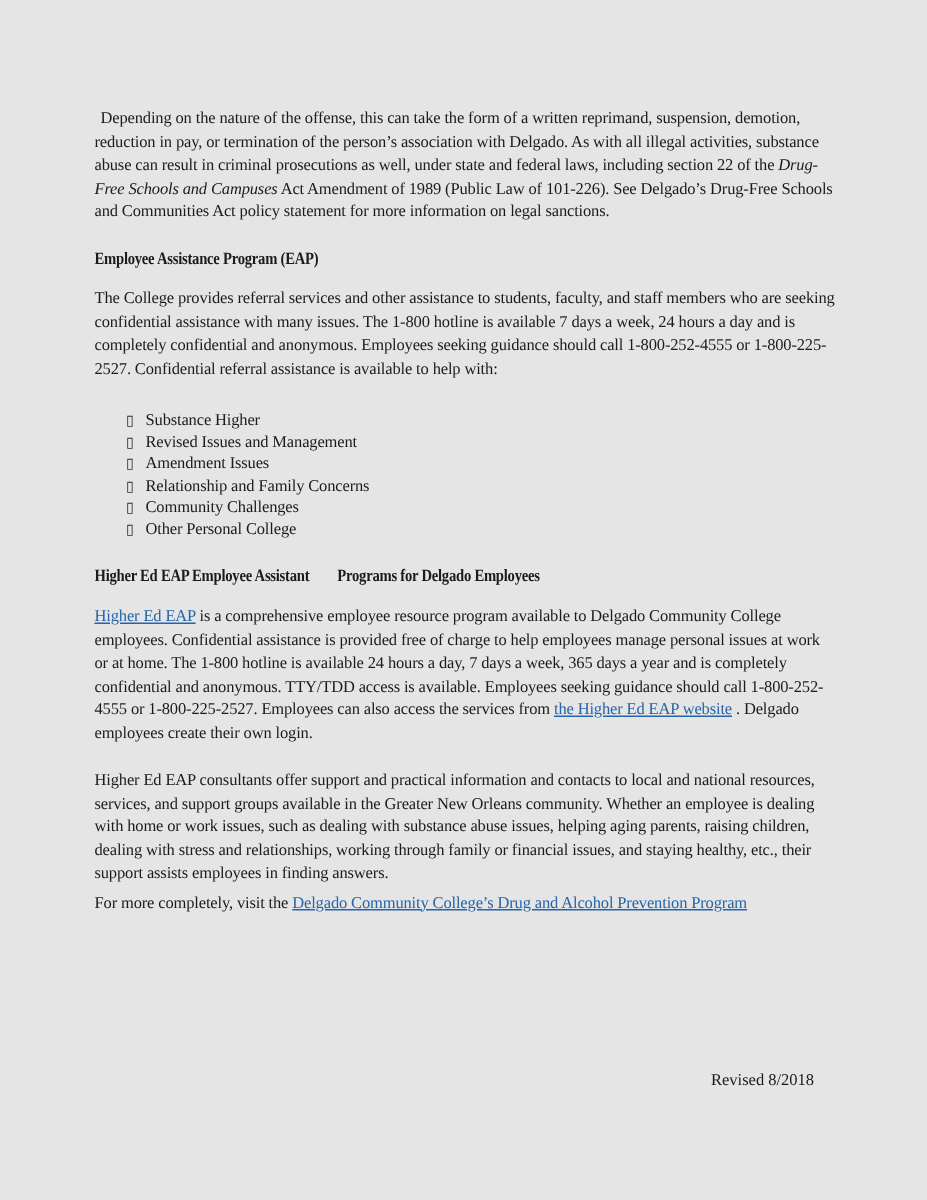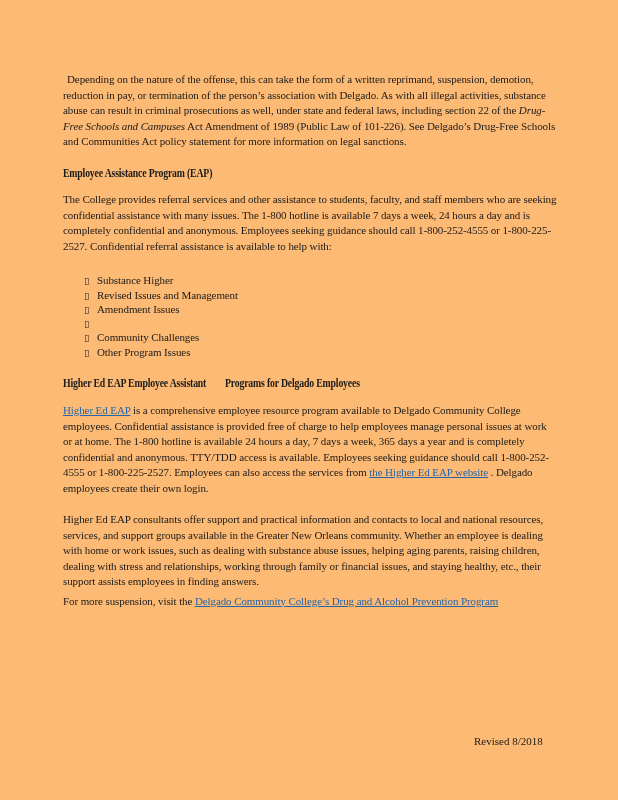--- a/index.html
+++ b/index.html
@@ -1,20 +1,20 @@
 <!DOCTYPE html>
 <html><head>
 <meta charset="utf-8">
 <style>
   * { margin:0; padding:0; box-sizing:border-box; }
   html,body { background:#ffffff; }
   .page {
     position:relative;
     width:618px; height:800px;
-    background:#fdba74;
+    background:#e5e5e5;
     font-family:"Liberation Serif","DejaVu Serif",serif;
     color:#1b1b1b;
     overflow:hidden;
   }
   .doc-body {
     position:absolute;
     left:63px; top:72px;
     width:494px;
   }
   .para {
@@ -60,21 +60,21 @@
   
   .doc-body > :nth-child(1) { margin-bottom:16px; }
   .doc-body > :nth-child(2) { margin-bottom:11px; }
   .doc-body > :nth-child(3) { margin-bottom:20px;  }
   .doc-body > :nth-child(4) { margin-bottom:15px; }
   .doc-body > :nth-child(5) { margin-bottom:12px; }
   .doc-body > :nth-child(6) { margin-bottom:16px;  }
   .doc-body > :nth-child(7) { margin-bottom:4px;  }
   .revised {
     position:absolute;
-    left:474px; top:734px;
+    left:474px; top:713px;
     font-size:11px;
     line-height:15.5px;
     color:#1b1b1b;
   }
 </style>
 </head>
 <body>
 
 <div class="page">
   <div class="doc-body" id="doc">
@@ -89,29 +89,30 @@
         <li>
           <span class="bullet">▯</span>
           <span>Revised Issues and Management</span>
         </li>
         <li>
           <span class="bullet">▯</span>
           <span>Amendment Issues</span>
         </li>
         <li>
           <span class="bullet">▯</span>
+          <span>Relationship and Family Concerns</span>
         </li>
         <li>
           <span class="bullet">▯</span>
           <span>Community Challenges</span>
         </li>
         <li>
           <span class="bullet">▯</span>
-          <span>Other Program Issues</span>
+          <span>Other Personal College</span>
         </li>
       </ul>
       <p class="heading"><span>Higher Ed EAP Employee Assistant</span><span class="gap-before">Programs for Delgado Employees</span></p>
       <p class="para"><a class="doc-link" href="#">Higher Ed EAP</a><span> is a comprehensive employee resource program available to Delgado Community College employees. Confidential assistance is provided free of charge to help employees manage personal issues at work or at home. The 1-800 hotline is available 24 hours a day, 7 days a week, 365 days a year and is completely confidential and anonymous. TTY/TDD access is available. Employees seeking guidance should call 1-800-252-4555 or 1-800-225-2527. Employees can also access the services from </span><a class="doc-link" href="#">the Higher Ed EAP website</a><span> . Delgado employees create their own login.</span></p>
       <p class="para"><span>Higher Ed EAP consultants offer support and practical information and contacts to local and national resources, services, and support groups available in the Greater New Orleans community. Whether an employee is dealing with home or work issues, such as dealing with substance abuse issues, helping aging parents, raising children, dealing with stress and relationships, working through family or financial issues, and staying healthy, etc., their support assists employees in finding answers.</span></p>
-      <p class="para"><span>For more suspension, visit the </span><a class="doc-link" href="#">Delgado Community College’s Drug and Alcohol Prevention Program</a></p>
+      <p class="para"><span>For more completely, visit the </span><a class="doc-link" href="#">Delgado Community College’s Drug and Alcohol Prevention Program</a></p>
     </div>
   <div class="revised">Revised 8/2018</div>
 </div>
 
 </body></html>

